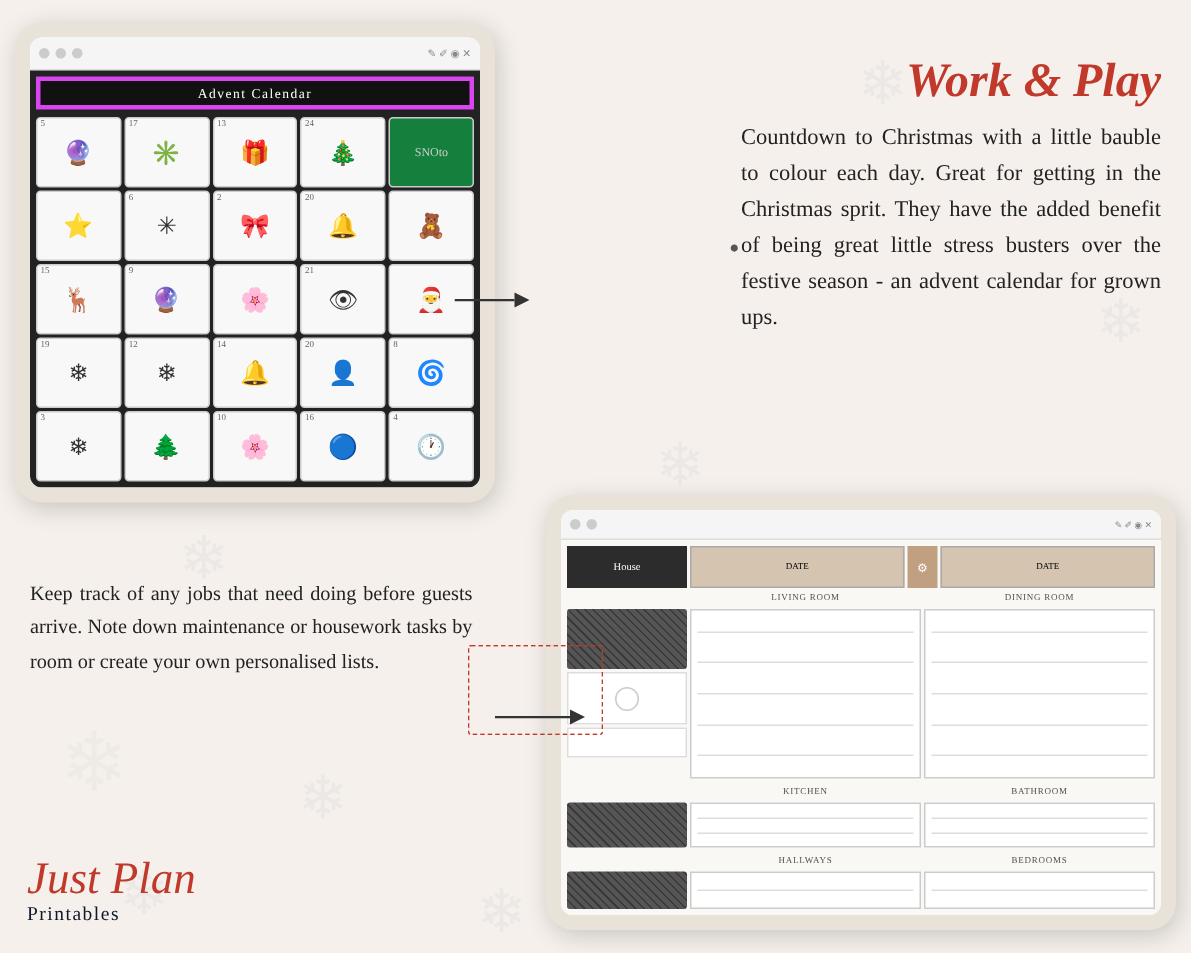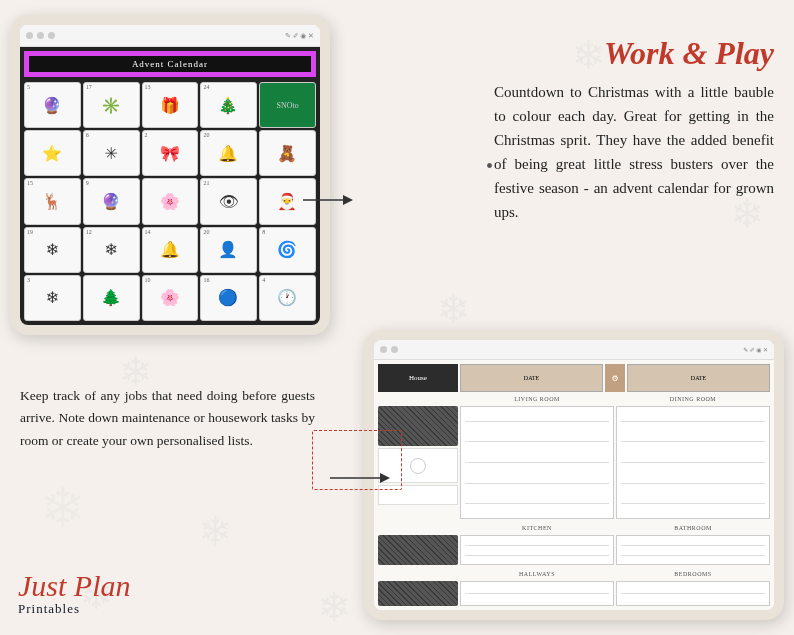--- a/index.html
+++ b/index.html
@@ -67,21 +67,21 @@
       padding: 4px;
       gap: 2px;
     }
     .advent-title {
       background: #111;
       color: #fff;
       text-align: center;
       font-size: 9px;
       font-family: Georgia, serif;
       padding: 3px;
-      border: 5px solid #d946ef;
+      border: 3px solid #d946ef;
       margin-bottom: 3px;
       letter-spacing: 1px;
     }
     .advent-grid {
       display: grid;
       grid-template-columns: repeat(5, 1fr);
       gap: 2px;
       flex: 1;
     }
     .advent-cell {

